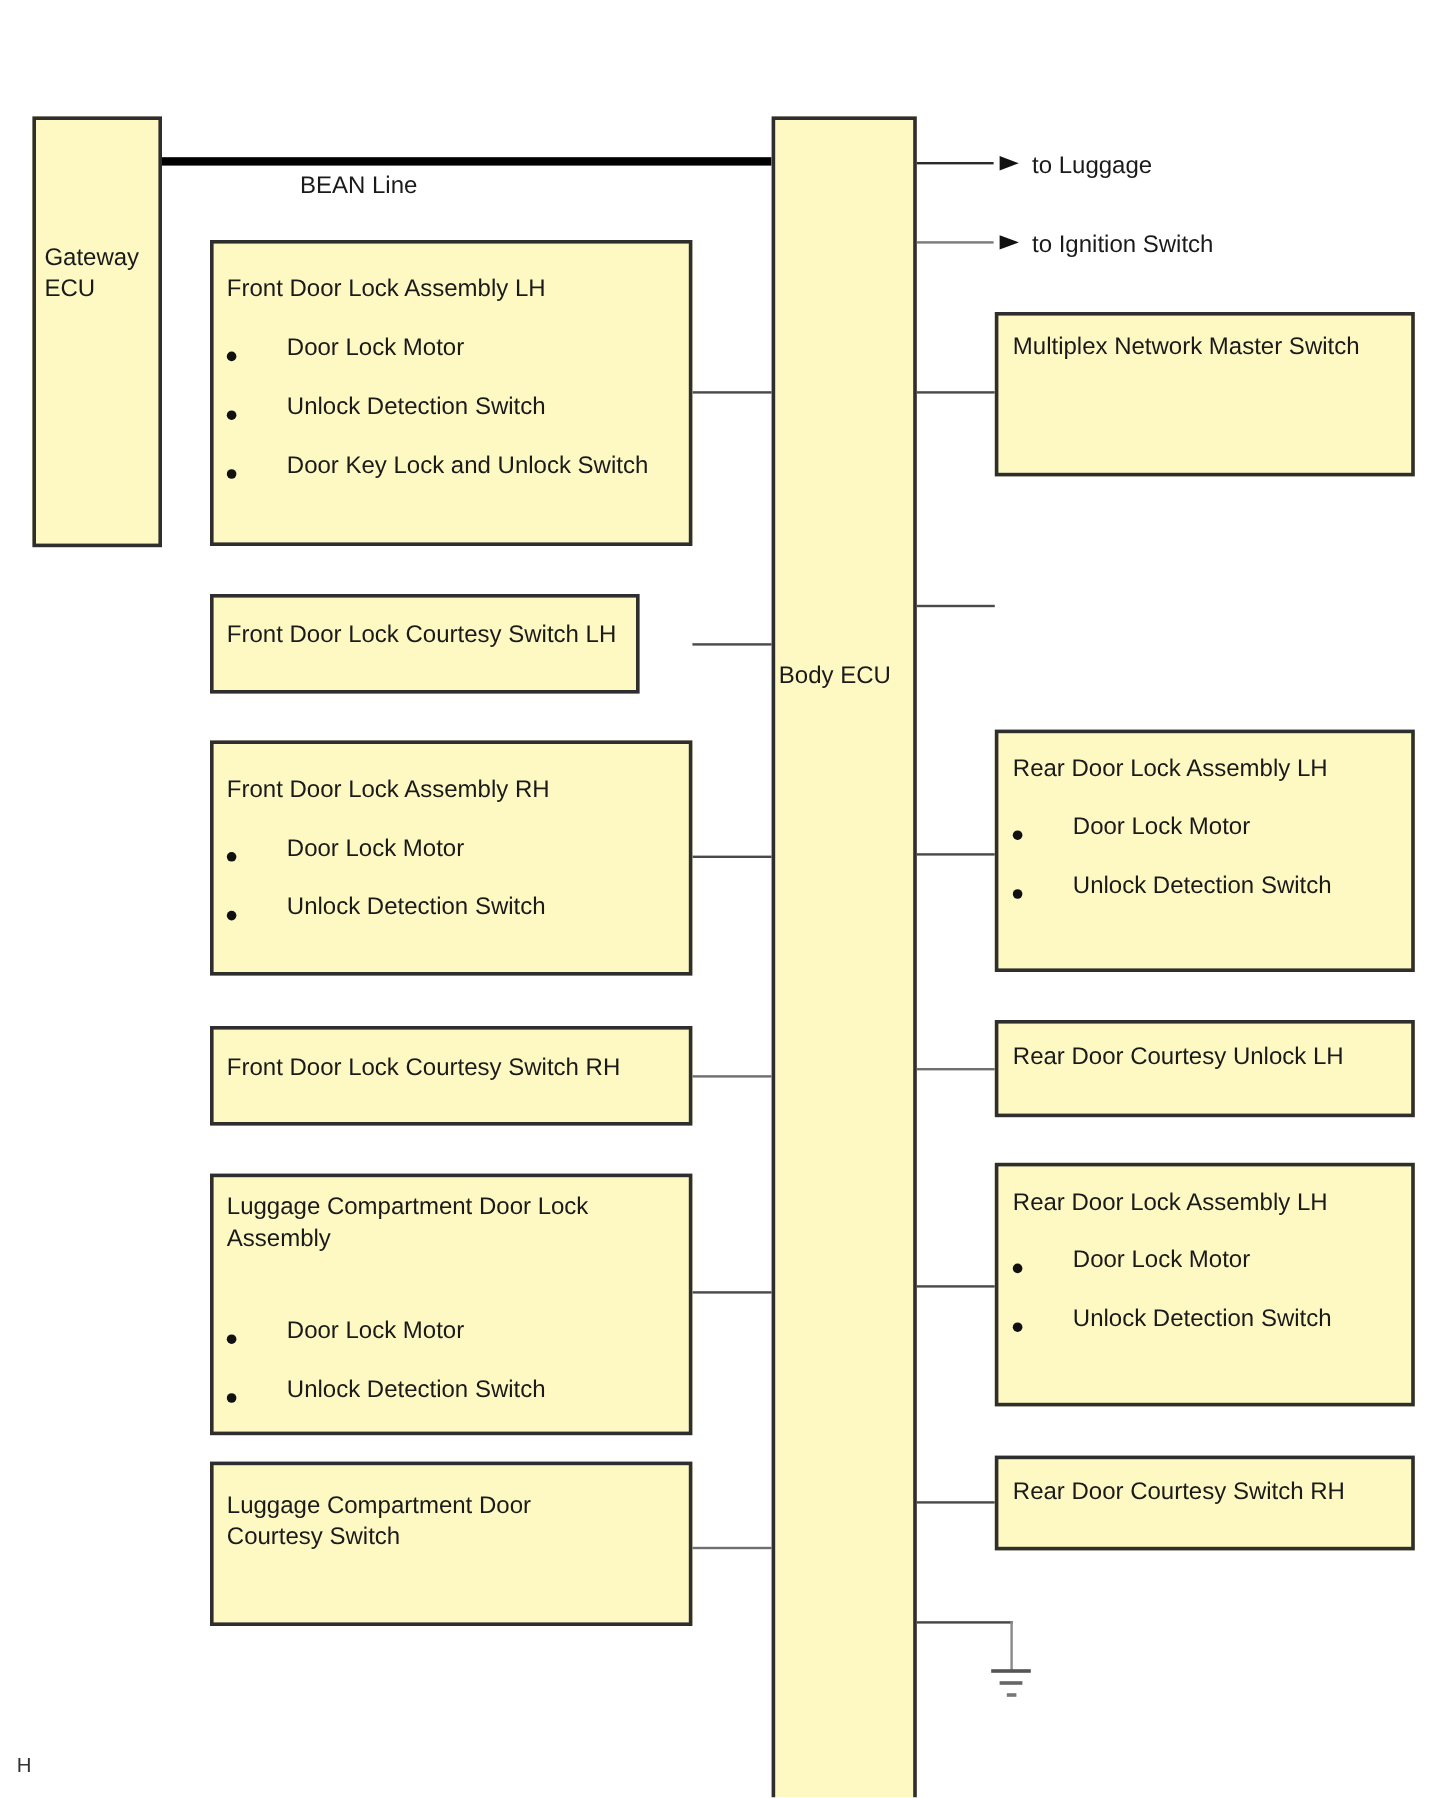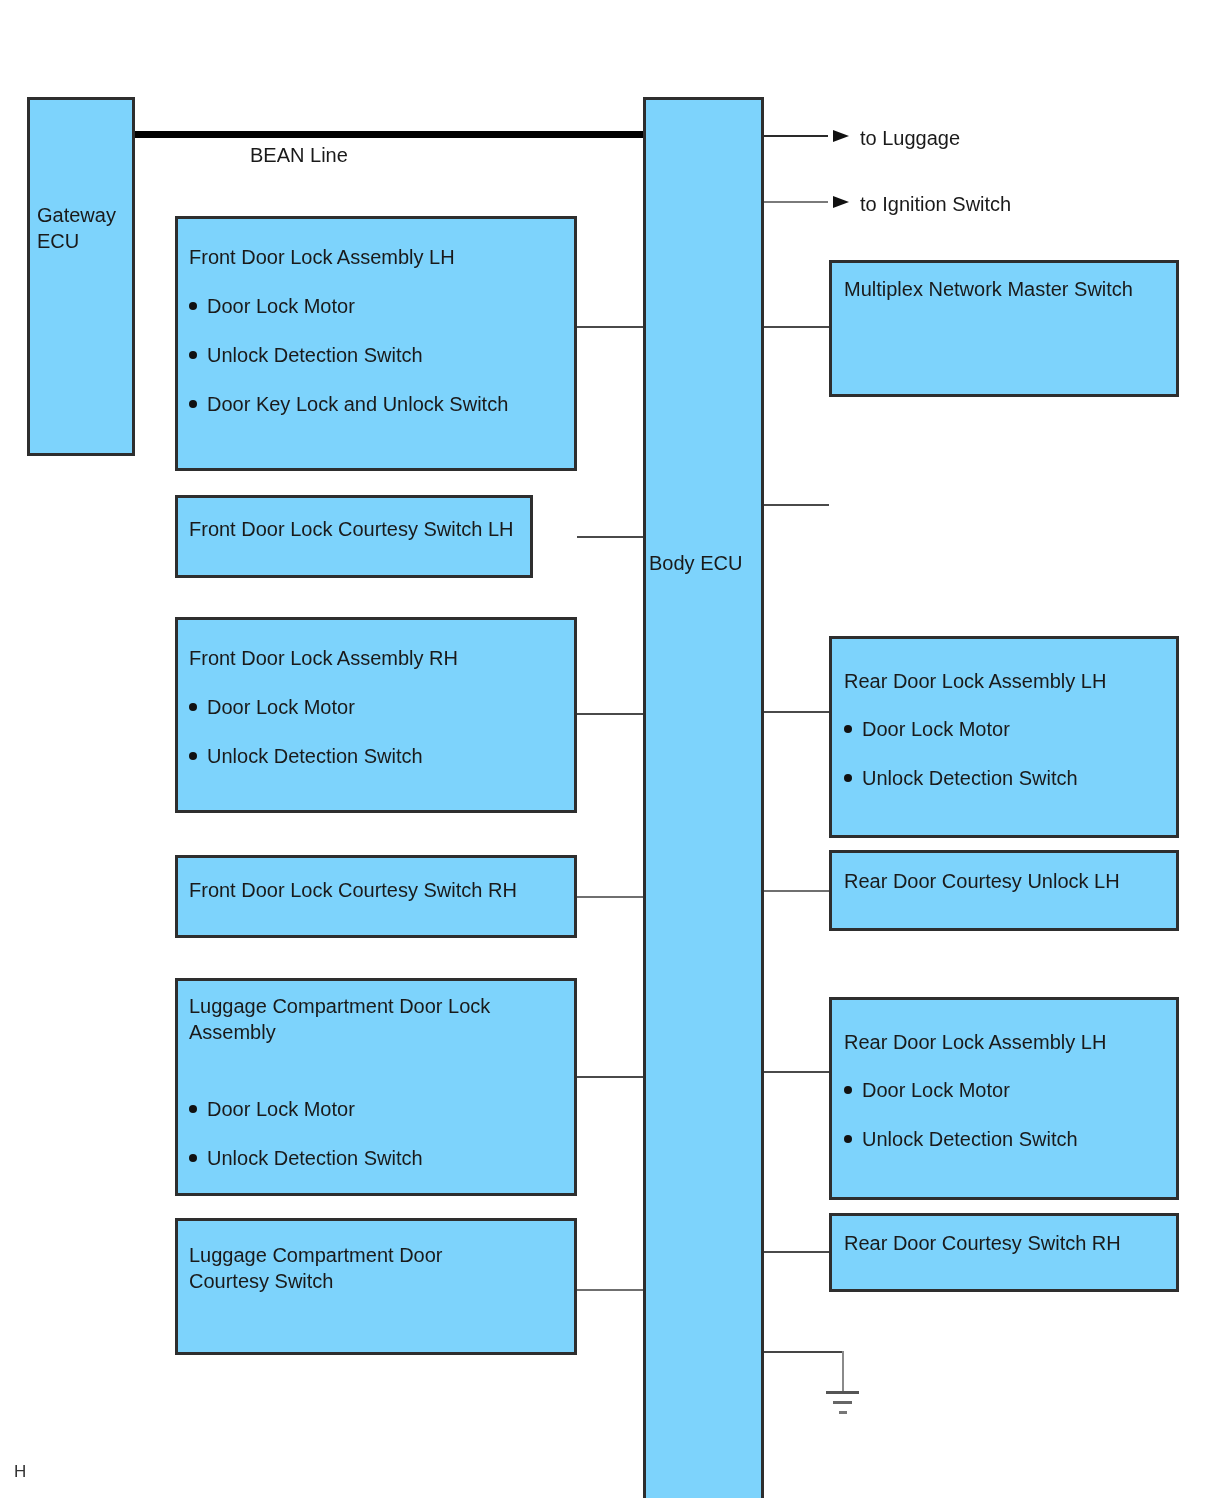--- a/index.html
+++ b/index.html
@@ -1,43 +1,43 @@
 <!DOCTYPE html>
 <html><head>
 <meta charset="utf-8">
 <style>
   html,body { margin:0; padding:0; background:#ffffff; }
   #canvas {
     position:relative; width:1210px; height:1498px; background:#ffffff;
     font-family:"Liberation Sans", sans-serif; color:#1a1a1a; overflow:hidden;
   }
   .box {
-    position:absolute; box-sizing:border-box; background:#7dd3fc;
+    position:absolute; box-sizing:border-box; background:#fef9c3;
     border:3px solid #2e2e2e;
   }
   .lbl { font-size:20px; line-height:26px; color:#1a1a1a; }
   .title { font-size:20px; line-height:26px; margin:0; }
   .bullets { margin:0; padding:0; list-style:none; }
-  .bullet { display:flex; align-items:center; height:22px; margin-bottom:27px; }
+  .bullet { display:flex; align-items:flex-end; height:22px; margin-bottom:27px;gap:32px; }
   .dot { width:8px; height:8px; border-radius:50%; background:#111; margin-right:10px; flex:0 0 auto; }
   .btxt { font-size:20px; line-height:22px; }
   .hline { position:absolute; height:2px; background:#4a4a4a; }
   .vline { position:absolute; width:2px; background:#8a8a8a; }
   .bean { position:absolute; left:135px; top:131px; width:508px; height:7px; background:#000; }
   .arrowhead {
     position:absolute; width:0; height:0;
     border-top:6px solid transparent; border-bottom:6px solid transparent;
     border-left:16px solid #111;
   }
   .gbar { position:absolute; height:3px; background:#666; }
   .wrap340 { max-width:340px; }
   .wrap300 { max-width:300px; }
   .pad-assembly { padding:27px 10px 0 11px; }
   .pad-assembly .title { margin-bottom:27px; line-height:22px; }
-  .pad-assembly-r { padding:31px 10px 0 12px;margin-top:28px; }
+  .pad-assembly-r { padding:19px 10px 0 12px; }
   .pad-assembly-r .title { margin-bottom:26px; line-height:22px; }
   .gap-lg .title { margin-bottom:53px !important; }
 </style>
 </head>
 <body>
 
 <div id="canvas">
 
   <div class="box" style="left:27px; top:97px; width:108px; height:359px; padding:102px 4px 0 7px;">
     <div class="lbl">Gateway ECU</div>
@@ -71,21 +71,21 @@
   <div class="hline" style="left:764px; top:890px; width:65px; background:#6f6f6f;"></div>
   <div class="hline" style="left:764px; top:1071px; width:65px;"></div>
   <div class="hline" style="left:764px; top:1251px; width:65px;"></div>
 
   <div class="hline" style="left:764px; top:1351px; width:80px; background:#454545;"></div>
   <div class="vline" style="left:842px; top:1351px; height:41px;"></div>
   <div class="gbar" style="left:826px; top:1391px; width:33px; background:#555;"></div>
   <div class="gbar" style="left:833px; top:1401px; width:19px;"></div>
   <div class="gbar" style="left:839px; top:1411px; width:8px; background:#777;"></div>
 
-  <div class="box pad-assembly" style="left:175px; top:200px; width:402px; height:255px;margin-top:16px;">
+  <div class="box pad-assembly" style="left:175px; top:200px; width:402px; height:255px;">
     <p class="title">Front Door Lock Assembly LH</p>
     <div class="bullets">
       <div class="bullet">
         <span class="dot"></span>
         <span class="btxt">Door Lock Motor</span>
       </div>
       <div class="bullet">
         <span class="dot"></span>
         <span class="btxt">Unlock Detection Switch</span>
       </div>

